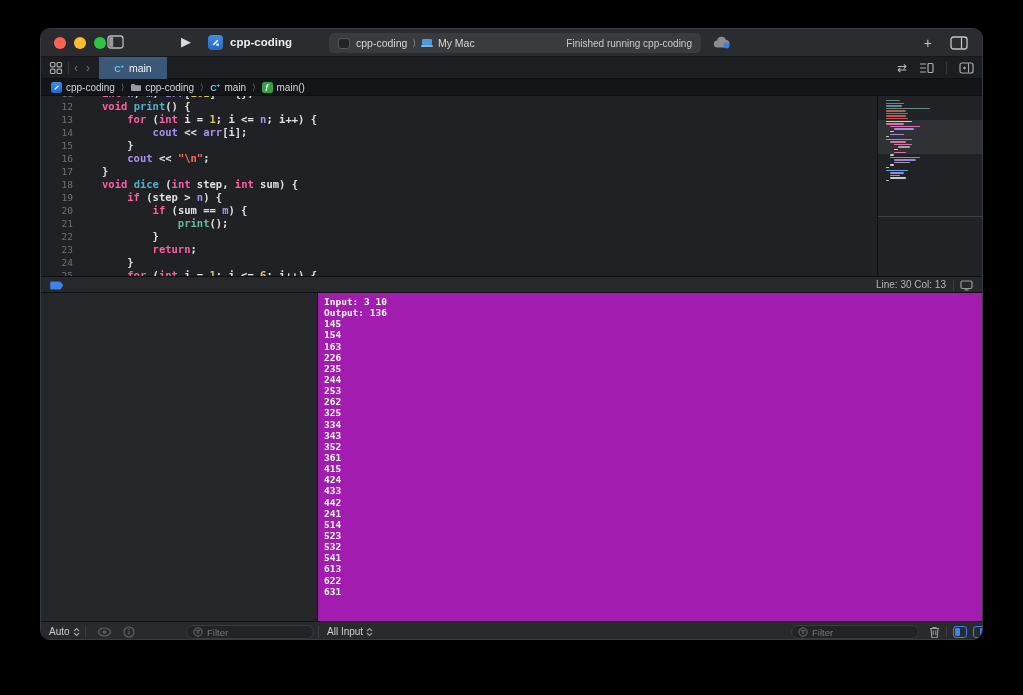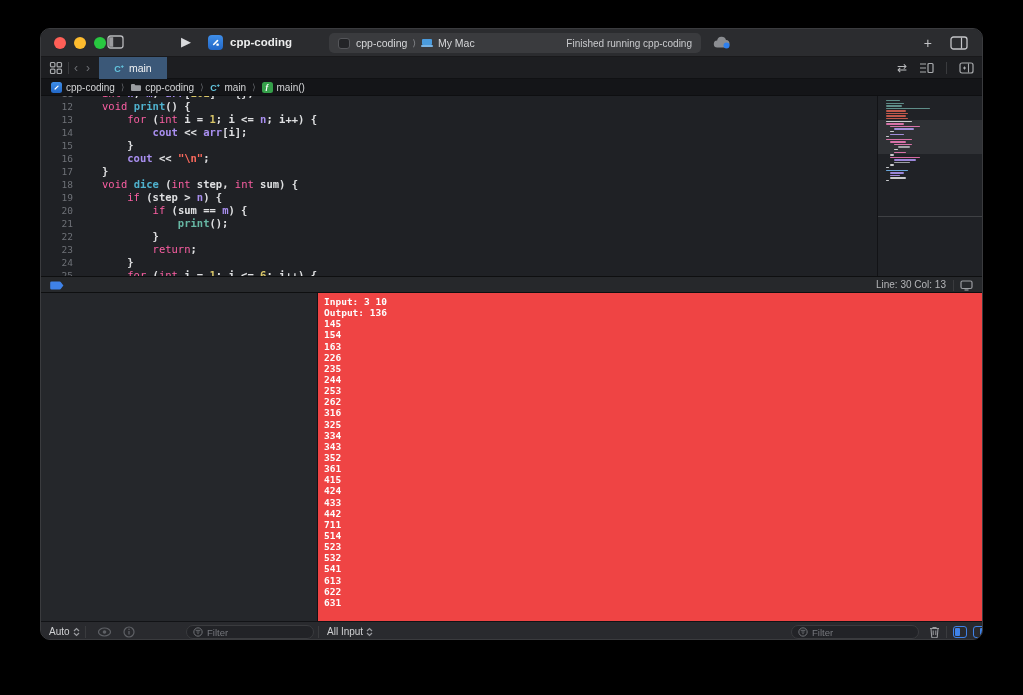--- a/index.html
+++ b/index.html
@@ -59,41 +59,41 @@
   .bc-c   { color:#63c5de; font-size:9px; font-weight:bold; }
 
   
   .editor { position:relative; height:180px; background:#1f2125; overflow:hidden; }
   .code-scroll { position:absolute; left:0; top:-9px; right:105px; }
   .code-line { display:flex; height:13px; line-height:13px; white-space:pre;
     font-family:"DejaVu Sans Mono", monospace; font-size:10.5px; font-weight:600; }
   .code-line .gut { width:36px; text-align:right; padding-right:4px; color:#6e7177;
     font-size:9.5px; font-weight:400; }
   .code-line .src { padding-left:25px; color:#dfe0e2; }
-  .tk-k{ color:#fc5fa3; font-weight:400; } .tk-f{ color:#4fb2ce; } .tk-c{ color:#67b7a4; }
+  .tk-k{ color:#fc5fa3; font-weight:700; } .tk-f{ color:#4fb2ce; } .tk-c{ color:#67b7a4; }
   .tk-v{ color:#a98ff0; } .tk-n{ color:#d9c668; } .tk-s{ color:#fc6a5d; } .tk-p{ color:#dfe0e2; }
   .minimap { position:absolute; right:0; top:0; width:105px; height:180px; background:#202226;
     border-left:1px solid #121316; }
   .mm-row { height:1.4px; margin:0 0 1.2px 8px; border-radius:1px; }
   .mm-viewport { position:absolute; left:0; top:24px; width:105px; height:34px;
     background:rgba(255,255,255,.07); }
   .mm-line { position:absolute; left:0; top:120px; width:105px; height:1px; background:rgba(255,255,255,.14); }
 
   
   .debugbar { height:17px; background:#26282b; border-top:1px solid #0e0f10; border-bottom:1px solid #0e0f10;
     position:relative; display:flex; align-items:center; }
   .bp-icon { position:absolute; left:9px; top:4px; }
   .linecol { position:absolute; right:36px; font-size:10px; color:#b5b6b9; }
   .dbg-vsep { position:absolute; right:28px; top:3px; width:1px; height:11px; background:#3a3b3e; }
   .monitor-icon { position:absolute; right:9px; top:3px; }
 
   
   .debugarea { position:relative; height:328px; display:flex; }
   .varpane { width:277px; background:#25272b; border-right:1px solid #121316; }
-  .consolepane { flex:1; background:#ef4444; overflow:hidden; padding:3px 0 0 6px; }
+  .consolepane { flex:1; background:#a21caf; overflow:hidden; padding:3px 0 0 6px; }
   .con-line { height:11.15px; line-height:11.15px; font-family:"DejaVu Sans Mono", monospace;
     font-size:9.5px; font-weight:700; color:#fdfdfd; white-space:pre; }
 
   
   .bottombar { height:20px; background:#292a2e; border-top:1px solid #121316; position:relative;
     display:flex; align-items:center; font-size:10px; color:#d0d1d3; }
   .bb-vsep { position:absolute; top:4px; width:1px; height:12px; background:#3a3b3e; }
   .scope-btn { display:flex; align-items:center; gap:3px; }
   .filter-field { position:absolute; top:3px; height:14px; background:#222327; border:1px solid #3a3b3e;
     border-radius:7px; display:flex; align-items:center; padding:0 6px; gap:4px; }
@@ -313,31 +313,30 @@
         <div class="con-line">Input: 3 10</div>
         <div class="con-line">Output: 136</div>
         <div class="con-line">145</div>
         <div class="con-line">154</div>
         <div class="con-line">163</div>
         <div class="con-line">226</div>
         <div class="con-line">235</div>
         <div class="con-line">244</div>
         <div class="con-line">253</div>
         <div class="con-line">262</div>
-        <div class="con-line">316</div>
         <div class="con-line">325</div>
         <div class="con-line">334</div>
         <div class="con-line">343</div>
         <div class="con-line">352</div>
         <div class="con-line">361</div>
         <div class="con-line">415</div>
         <div class="con-line">424</div>
         <div class="con-line">433</div>
         <div class="con-line">442</div>
-        <div class="con-line">711</div>
+        <div class="con-line">241</div>
         <div class="con-line">514</div>
         <div class="con-line">523</div>
         <div class="con-line">532</div>
         <div class="con-line">541</div>
         <div class="con-line">613</div>
         <div class="con-line">622</div>
         <div class="con-line">631</div>
       </div>
   </div>
 

